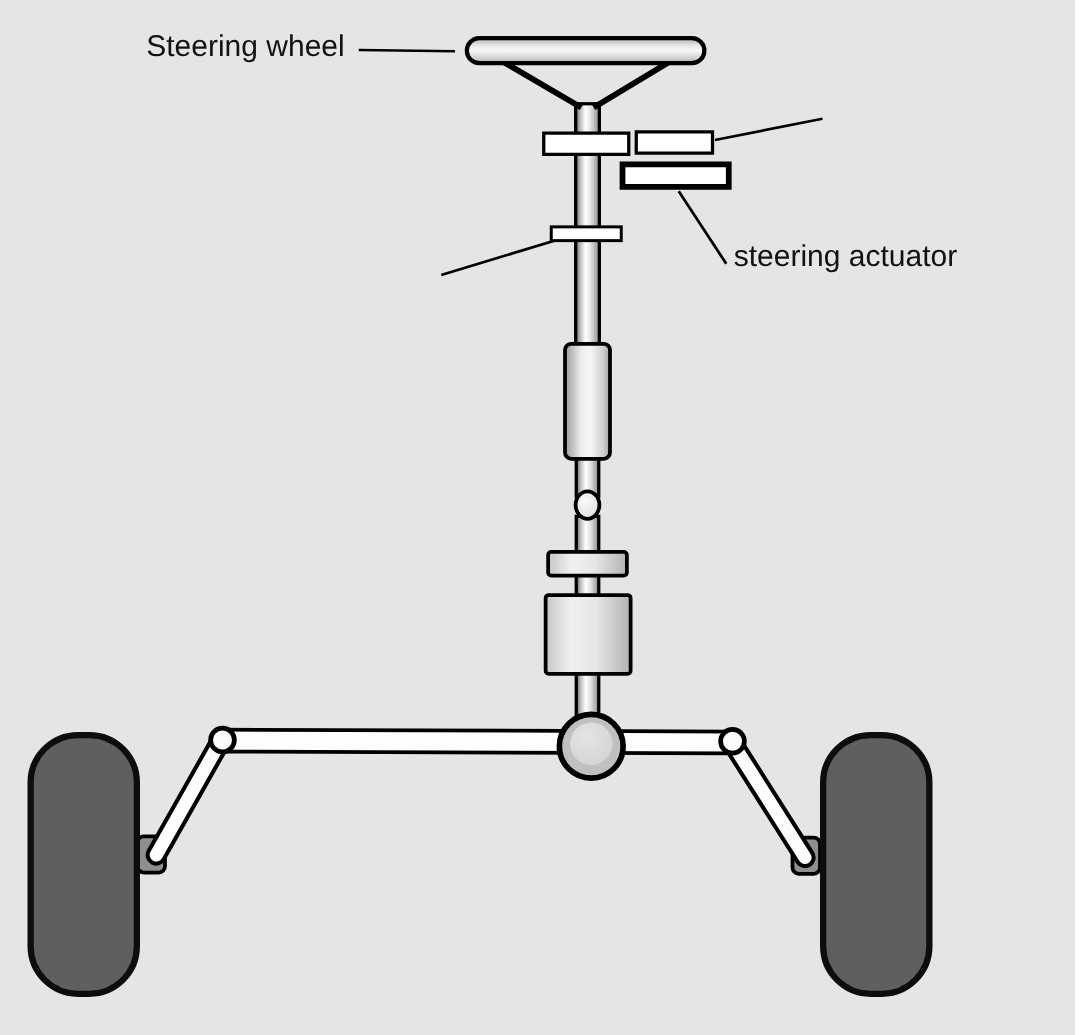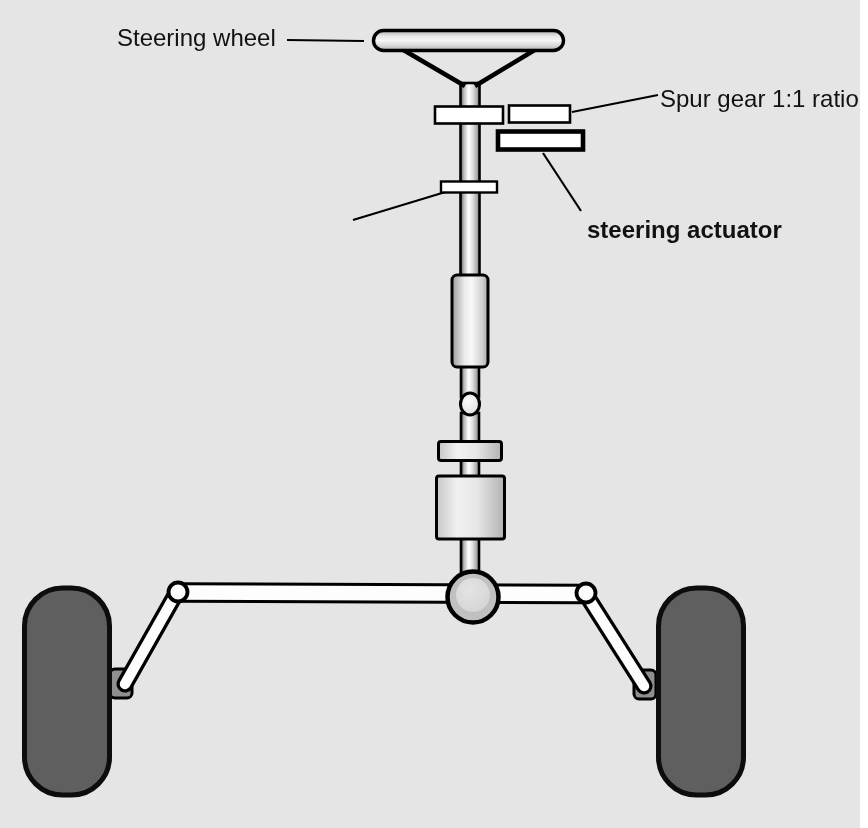--- a/index.html
+++ b/index.html
@@ -14,21 +14,21 @@
   .diagram-label{
     position:absolute;
     font-size:24px;
     line-height:26px;
     color:#121212;
     white-space:nowrap;
     letter-spacing:0px;
   }
   .lbl-steering-wheel{left:117px;top:25px;}
   .lbl-spur-gear{left:660px;top:86px;}
-  .lbl-actuator{left:587px;top:217px;font-weight:bold;}
+  .lbl-actuator{left:587px;top:193px;}
   .lbl-sensor{left:110px;top:204px;}
 </style>
 </head>
 <body>
 
 <div class="stage">
 
   <svg width="868" height="828" viewBox="0 0 868 828">
     <defs>
       <linearGradient id="shaftGrad" x1="0" y1="0" x2="1" y2="0">
@@ -124,16 +124,15 @@
     <rect x="436.5" y="476" width="68" height="63" rx="2.5" fill="url(#boxGrad)" stroke="#000" stroke-width="3"></rect>
 
     <g>
       <path d="M400,48 L465,86" stroke="#000" stroke-width="4.6" fill="none"></path>
       <path d="M538,48 L475,86" stroke="#000" stroke-width="4.6" fill="none"></path>
       <rect x="373.5" y="30.5" width="190" height="20" rx="10" fill="url(#barGrad)" stroke="#000" stroke-width="3.4"></rect>
     </g>
   </svg>
 
   <div class="diagram-label lbl-steering-wheel">Steering wheel</div>
-  <div class="diagram-label lbl-spur-gear">Spur gear 1:1 ratio</div>
   <div class="diagram-label lbl-actuator">steering actuator</div>
 
 </div>
 
 </body></html>

